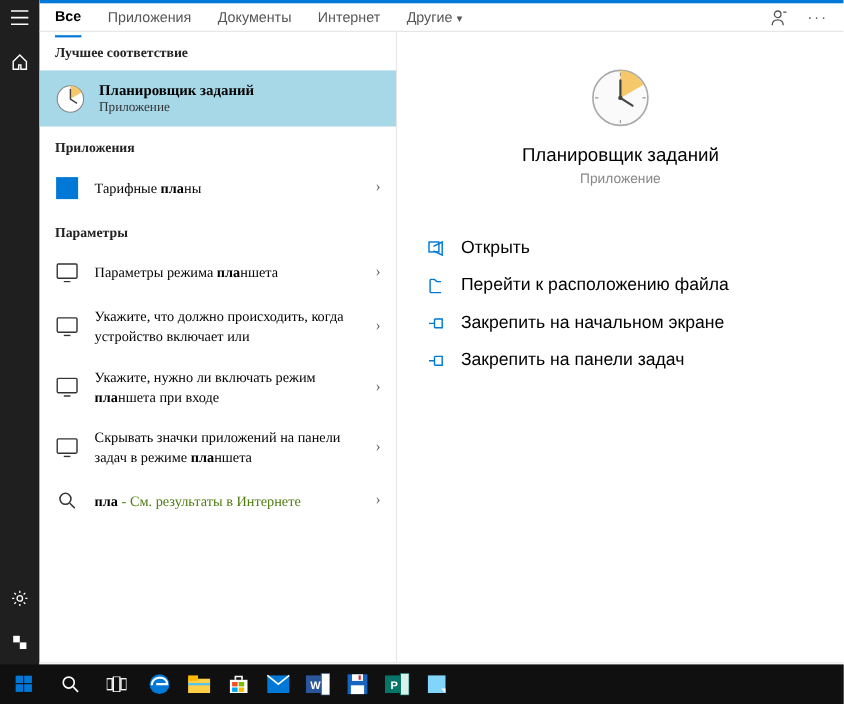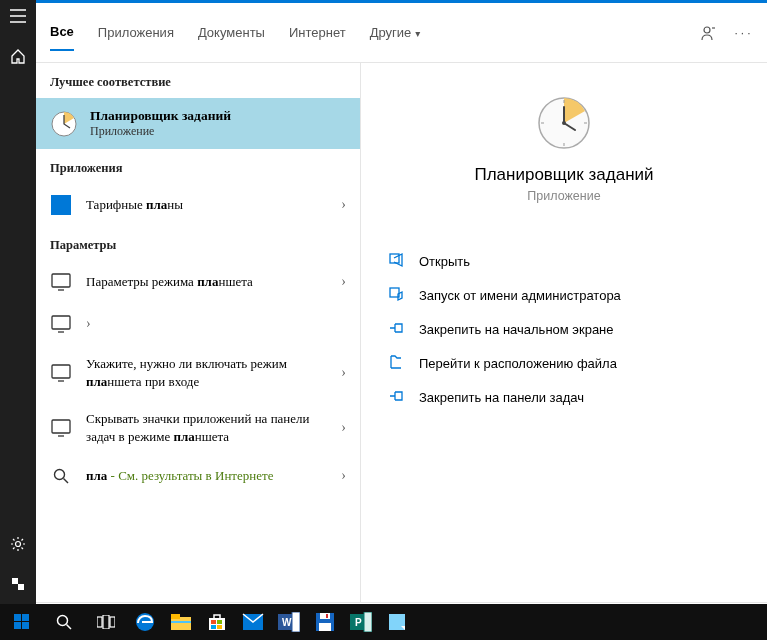--- a/index.html
+++ b/index.html
@@ -6,21 +6,21 @@
   body { font-family: "Segoe UI", Tahoma, sans-serif; font-size: 13px; color: #000; background: #fff; width: 767px; height: 640px; overflow: hidden; }
   .root { display: flex; height: 100%; }
   
   .leftbar { width: 36px; background: #1f1f1f; display: flex; flex-direction: column; align-items: center; padding-top: 6px; gap: 20px; }
   .leftbar .spacer { flex: 1; }
   .leftbar-icon { color: #fff; width: 20px; height: 20px; display: flex; align-items: center; justify-content: center; }
   
   .main { flex: 1; display: flex; flex-direction: column; background: #fff; }
   .accentbar { height: 3px; background: #0078d7; }
   
-  .tabs { display: flex; align-items: center; height: 60px; padding: 12px 14px; gap: 24px; border-bottom: 1px solid #e5e5e5; position: relative; justify-content: space-between; }
+  .tabs { display: flex; align-items: center; height: 26px; padding: 12px 14px; gap: 24px; border-bottom: 1px solid #e5e5e5; position: relative; justify-content: space-between; }
   .tab { font-size: 13px; color: #555; cursor: pointer; padding: 10px 0; }
   .tab.active { color: #000; font-weight: 600; border-bottom: 2px solid #0078d7; }
   .tab .chev { font-size: 10px; margin-left: 4px; }
   .tabs-right { margin-left: auto; display: flex; gap: 18px; align-items: center; color: #555; }
   
   .body { flex: 1; display: flex; min-height: 0; }
   
   .results { width: 324px; overflow-y: auto; font-family: Liberation Serif, serif; }
   .group-header { font-weight: 600; font-size: 12.5px; padding: 12px 14px 8px; color: #222; }
   
@@ -34,21 +34,21 @@
   .item-text { flex: 1; font-size: 13px; line-height: 1.35; }
   .item-text .hl { font-weight: 600; }
   .item-sub { color: #4d7c0f; }
   .item-chev { color: #666; font-size: 14px; }
   
   .detail { flex: 1; border-left: 1px solid #e5e5e5; padding: 32px 20px 0; display: flex; flex-direction: column; align-items: center; }
   .detail-icon { width: 56px; height: 56px; margin-bottom: 14px; }
   .detail-title { font-size: 17px; font-weight: 400; margin-bottom: 4px; text-align: center; }
   .detail-sub { font-size: 12.5px; color: #888; margin-bottom: 40px; }
   .detail-actions { width: 100%; }
-  .action { display: flex; align-items: flex-end; gap: 14px; padding: 8px 6px; font-size: 13px; cursor: pointer; }
+  .action { display: flex; align-items: center; gap: 14px; padding: 8px 6px; font-size: 16px; cursor: pointer; }
   .action-icon { width: 18px; height: 18px; display:flex; align-items:center; justify-content:center; color:#0078d7; }
   
   .searchbox { height: 38px; display: flex; align-items: center; padding: 0 14px; background: #fff; border-top: 1px solid #e5e5e5; gap: 12px; }
   .search-icon { color: #555; }
   .typed { color: #000; }
   .ghost { color: #999; }
   
   .taskbar { height: 36px; background: #101010; display: flex; align-items: center; padding: 0 4px; gap: 6px; position: absolute; bottom:0; left:0; right:0; }
   .tb-btn { width: 36px; height: 34px; display:flex; align-items:center; justify-content:center; color:#fff; }
   .tb-btn.start svg { color:#fff; }
@@ -145,20 +145,21 @@
           <div class="item-text"><span>Параметры режима </span><span class="hl">пла</span><span>ншета</span></div>
           <div class="item-chev">›</div>
         </div>
         <div class="item">
           <div class="item-icon">
             <svg width="20" height="18" viewBox="0 0 20 18">
                 <rect x="1" y="1" width="18" height="13" rx="1" fill="none" stroke="#333" stroke-width="1.3"></rect>
                 <path d="M7 17h6" stroke="#333" stroke-width="1.3"></path>
               </svg>
           </div>
+          <div class="item-text"><span>Укажите, что должно происходить, когда устройство включает или</span></div>
           <div class="item-chev">›</div>
         </div>
         <div class="item">
           <div class="item-icon">
             <svg width="20" height="18" viewBox="0 0 20 18">
                 <rect x="1" y="1" width="18" height="13" rx="1" fill="none" stroke="#333" stroke-width="1.3"></rect>
                 <path d="M7 17h6" stroke="#333" stroke-width="1.3"></path>
               </svg>
           </div>
           <div class="item-text"><span>Укажите, нужно ли включать режим </span><span class="hl">пла</span><span>ншета при входе</span></div>
@@ -207,41 +208,32 @@
               <svg width="16" height="16" viewBox="0 0 16 16">
                   <rect x="2" y="2" width="9" height="9" fill="none" stroke="#0078d7" stroke-width="1.3"></rect>
                   <path d="M6 6l8-4v12l-8-4" fill="none" stroke="#0078d7" stroke-width="1.3"></path>
                 </svg>
             </div>
             <span>Открыть</span>
           </div>
           <div class="action">
             <div class="action-icon">
               <svg width="16" height="16" viewBox="0 0 16 16">
-                  <rect x="2" y="2" width="9" height="9" fill="none" stroke="#0078d7" stroke-width="1.3"></rect>
-                  <path d="M10 8l4-2v6l-4 2z" fill="none" stroke="#0078d7" stroke-width="1.3"></path>
+                  <path d="M3 2v12M3 2h4l2 2h4M3 14h10" fill="none" stroke="#0078d7" stroke-width="1.3"></path>
                 </svg>
             </div>
-            <span>Запуск от имени администратора</span>
+            <span>Перейти к расположению файла</span>
           </div>
           <div class="action">
             <div class="action-icon">
               <svg width="16" height="16" viewBox="0 0 16 16">
                   <path d="M2 8h5M7 4v8M7 4h7v8H7" fill="none" stroke="#0078d7" stroke-width="1.3"></path>
                 </svg>
             </div>
             <span>Закрепить на начальном экране</span>
-          </div>
-          <div class="action">
-            <div class="action-icon">
-              <svg width="16" height="16" viewBox="0 0 16 16">
-                  <path d="M3 2v12M3 2h4l2 2h4M3 14h10" fill="none" stroke="#0078d7" stroke-width="1.3"></path>
-                </svg>
-            </div>
-            <span>Перейти к расположению файла</span>
           </div>
           <div class="action">
             <div class="action-icon">
               <svg width="16" height="16" viewBox="0 0 16 16">
                   <path d="M2 8h5M7 4v8M7 4h7v8H7" fill="none" stroke="#0078d7" stroke-width="1.3"></path>
                 </svg>
             </div>
             <span>Закрепить на панели задач</span>
           </div>
         </div>

